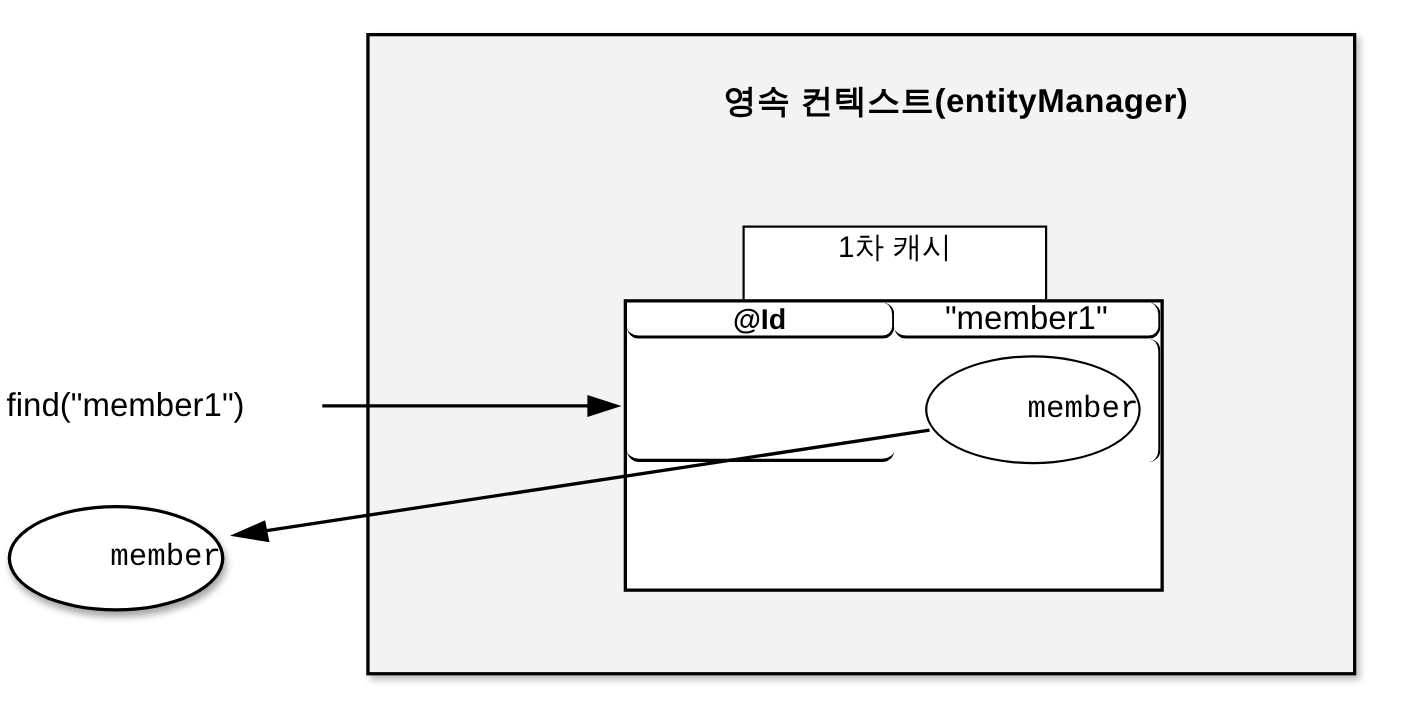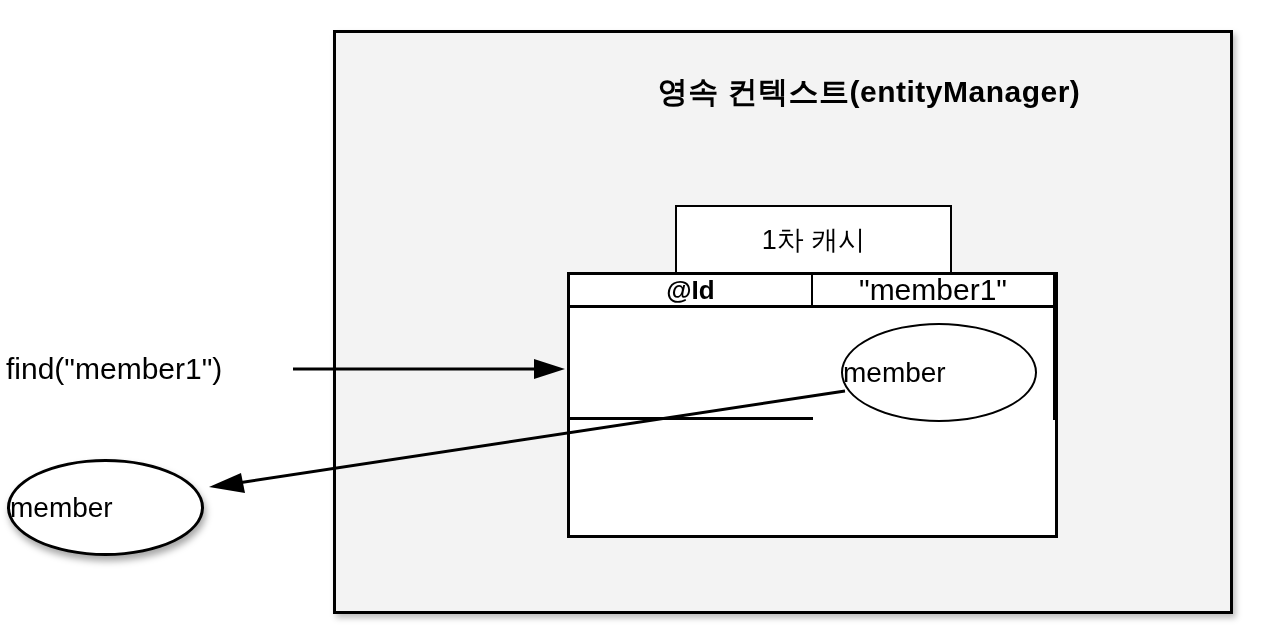--- a/index.html
+++ b/index.html
@@ -33,60 +33,61 @@
   }
   
   .cache-label-box {
     position: absolute;
     left: 675px; top: 205px;
     width: 277px; height: 70px;
     box-sizing: border-box;
     background: #ffffff;
     border: 2px solid #000000;
     display: flex;
-    align-items: center;
     justify-content: center;
     font-size: 27px;
   }
   
   .cache-table {
     position: absolute;
     left: 567px; top: 272px;
     width: 491px; height: 266px;
     box-sizing: border-box;
     background: #ffffff;
     border: 3px solid #000000;
     display: grid;
     grid-template-columns: 243px 1fr;
     grid-template-rows: 33px 112px 1fr;
   }
   .cell {
     box-sizing: border-box;
     display: flex;
     align-items: center;
     justify-content: center;
+    border-radius: 11px;
   }
   .col-divider { border-right: 2px solid #000000; }
   .header-cell {
     font-weight: bold;
     font-size: 26px;
     border-bottom: 3px solid #000000;
   }
   .body-cell { font-size: 30px; }
   .row1 { border-bottom: 3px solid #000000; }
   
   .entity-ellipse {
     position: absolute;
     box-sizing: border-box;
     background: #ffffff;
     border-radius: 50%;
     display: flex;
     align-items: center;
-    justify-content: flex-start;
+    justify-content: flex-end;
     font-size: 28px;
+    font-family: Liberation Mono, monospace;
   }
   .table-ellipse {
     left: 841px; top: 323px;
     width: 196px; height: 99px;
     border: 2px solid #000000;
   }
   .result-ellipse {
     left: 7px; top: 459px;
     width: 197px; height: 97px;
     border: 3px solid #000000;

